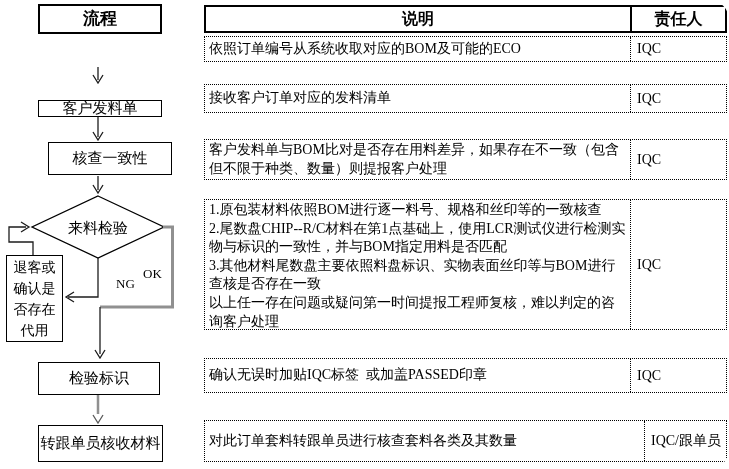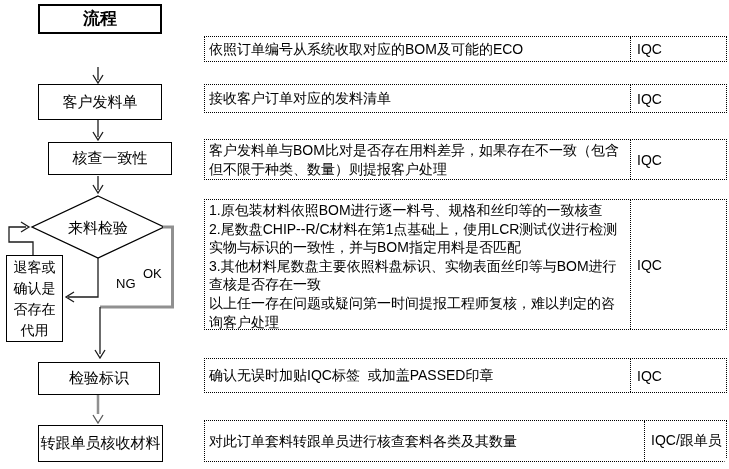--- a/index.html
+++ b/index.html
@@ -1,36 +1,36 @@
 <!DOCTYPE html>
 <html><head>
 <meta charset="utf-8">
 <style>
   html,body { margin:0; padding:0; background:#fff; }
   .canvas {
     position:relative; width:729px; height:469px; background:#fff;
-    font-family:Liberation Sans, sans-serif;
+    font-family:Liberation Serif, serif;
     color:#000; overflow:hidden;border-radius:20px;
   }
   svg.connectors { position:absolute; left:0; top:0; z-index:1; pointer-events:none; }
   .thin  { stroke:#1c1c1c; stroke-width:1.3; fill:none; }
   .grayline  { stroke:#909090; stroke-width:3; fill:none; }
   .grayline2 { stroke:#909090; stroke-width:2.5; fill:none; }
   .head  { stroke:#1c1c1c; stroke-width:1.3; fill:none; }
   .head2 { stroke:#5a5a5a; stroke-width:1.3; fill:none; }
   .diamond { fill:#fff; stroke:#000; stroke-width:1.3; }
 
   .fbox {
     position:absolute; z-index:2; box-sizing:border-box; background:#fff;
     border:1.5px solid #000; display:flex; align-items:center; justify-content:center;
     text-align:center; font-size:15px; line-height:1.25;
   }
   .b-title { left:38px; top:4px;  width:124px; height:30px; border-width:2px; font-weight:bold; font-size:17px; }
   .b1      { left:38px; top:37px; width:124px; height:29px; }
-  .b2      { left:38px; top:84px; width:124px; height:36px; }
+  .b2      { left:38px; top:100px; width:124px; height:17px; }
   .b3      { left:48px; top:142px; width:124px; height:33px; }
   .b-reject{ left:6px;  top:255px; width:57px; height:87px; font-size:14px; line-height:21px; padding:0 5px; }
   .b4      { left:38px; top:362px; width:122px; height:33px; }
   .b5      { left:38px; top:425px; width:125px; height:37px; font-size:15px; }
   .dtext {
     position:absolute; z-index:2; left:48px; top:219px; width:100px;
     text-align:center; font-size:15px;
   }
   .edge-label { position:absolute; z-index:2; font-size:13px; }
   .lbl-ng { left:76px;  top:276px;padding-left:40px; }
@@ -101,20 +101,24 @@
   <div class="fbox b-title">流程</div>
   <div class="fbox b2">客户发料单</div>
   <div class="fbox b3">核查一致性</div>
   <div class="dtext">来料检验</div>
   <div class="fbox b-reject">退客或确认是否存在代用</div>
   <div class="edge-label lbl-ng">NG</div>
   <div class="edge-label lbl-ok">OK</div>
   <div class="fbox b5">转跟单员核收材料</div>
   <div class="fbox b4">检验标识</div>
 
+  <div class="thead">
+    <div class="hdesc">说明</div>
+    <div class="hresp">责任人</div>
+  </div>
 
   <div class="trow r1">
     <div class="desc">依照订单编号从系统收取对应的BOM及可能的ECO</div>
     <div class="resp">IQC</div>
   </div>
   <div class="trow r2">
     <div class="desc">接收客户订单对应的发料清单</div>
     <div class="resp">IQC</div>
   </div>
   <div class="trow r3">

